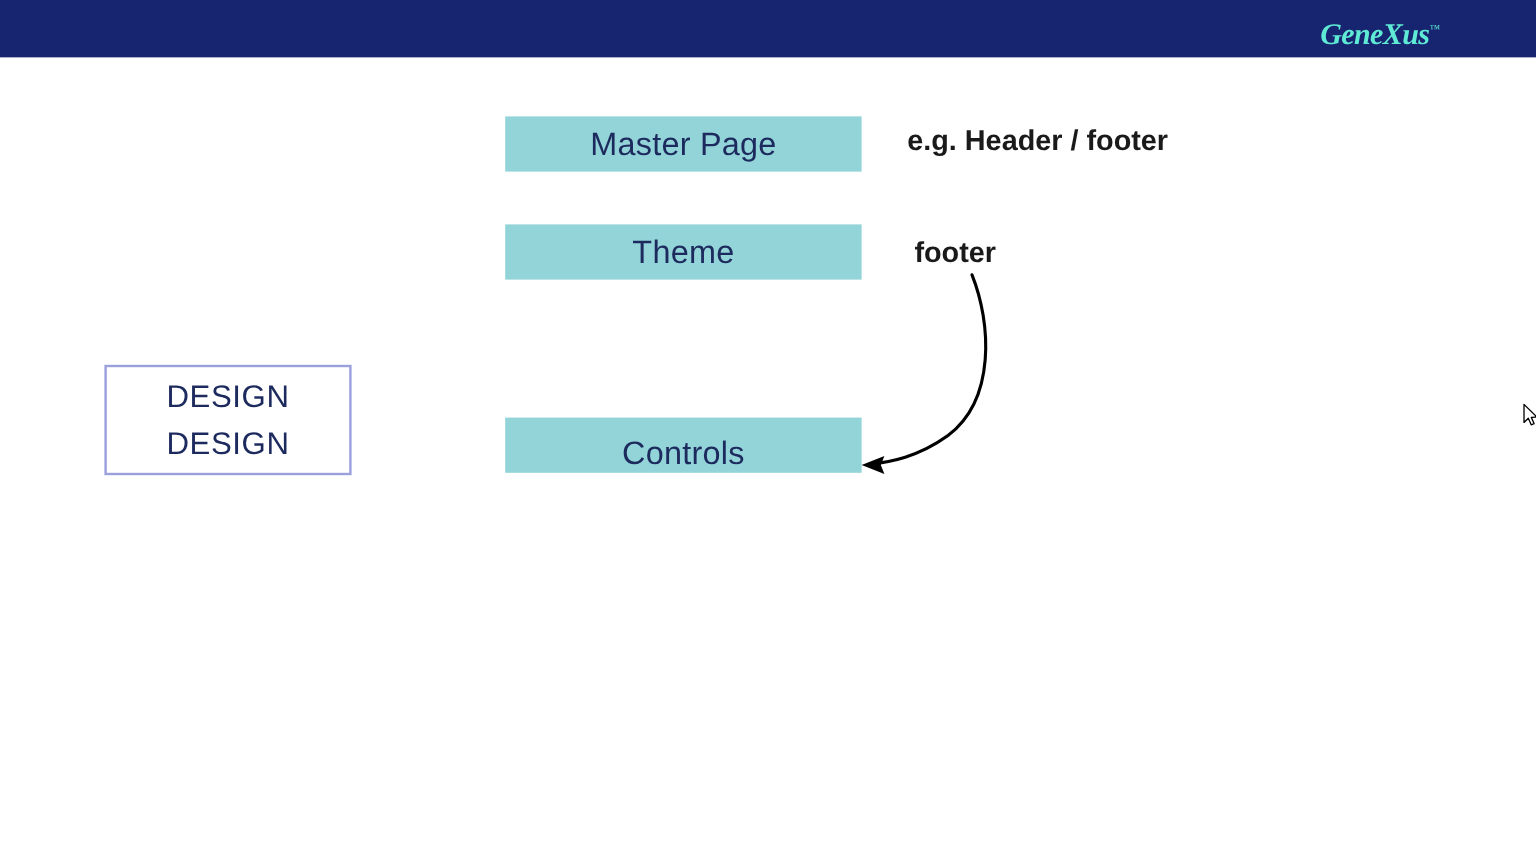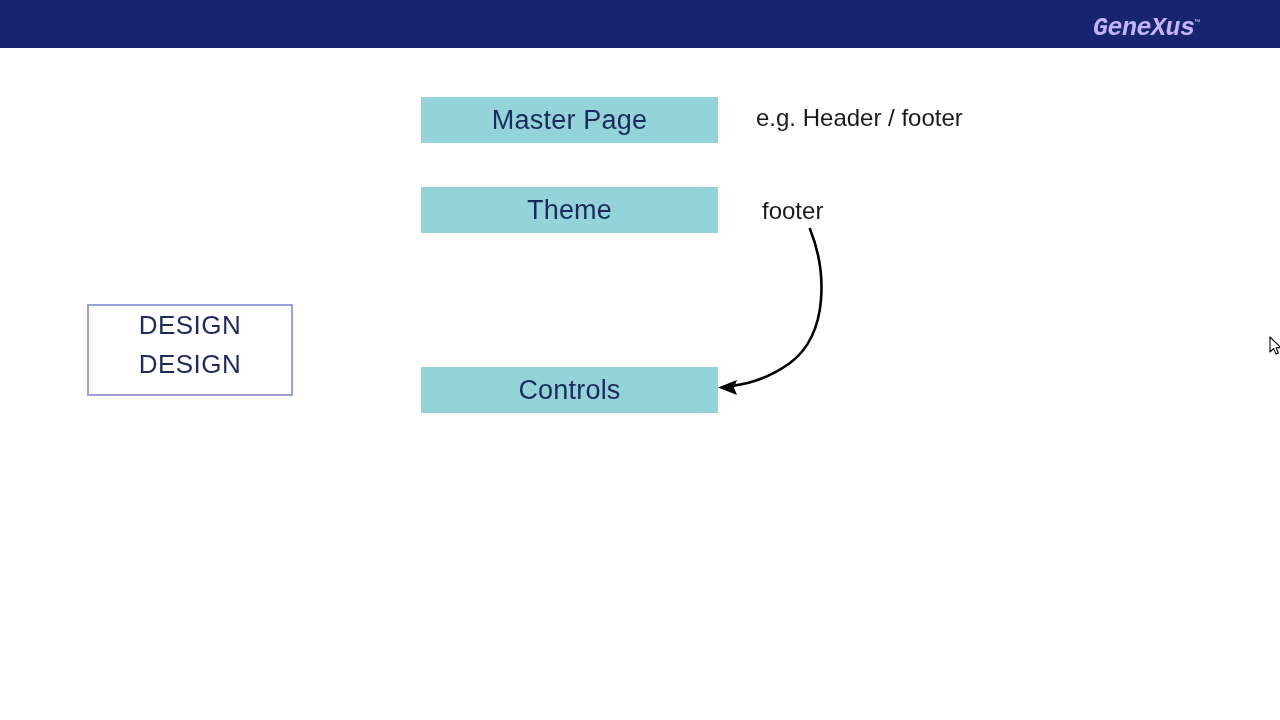--- a/index.html
+++ b/index.html
@@ -20,22 +20,22 @@
     position: absolute;
     left: 0; top: 0;
     width: 1280px;
     height: 48px;
     background: #172470;
   }
   #brand-logo {
     position: absolute;
     right: 80px;
     top: 9px;
-    color: #c4b5fd;
-    font-family: Liberation Mono, monospace;
+    color: #5eead4;
+    font-family: Liberation Serif, serif;
     font-size: 25px;
     font-weight: bold;
     font-style: italic;
     letter-spacing: -0.5px;
     white-space: nowrap;
     line-height: 30px;
   }
   #brand-tm {
     font-size: 9px;
     font-style: normal;
@@ -63,47 +63,49 @@
     display: flex;
     align-items: center;
     justify-content: center;
     color: #1d2a5e;
     font-size: 27px;
     font-family: "Liberation Sans", sans-serif;
     letter-spacing: 0.2px;
   }
   #box-master-page { top: 49px; }
   #box-theme       { top: 139px; }
-  #box-controls    { top: 319px; }
+  #box-controls    { top: 300px; align-items: flex-end; }
 
   
   #design-system-box {
     position: absolute;
     left: 87px;
     top: 256px;
     width: 202px;
     height: 88px;
     border: 2px solid #9aa0dc;
     background: #ffffff;
     display: flex;
     flex-direction: column;
     align-items: center;
+    justify-content: center;
     color: #1d2a5e;
     font-size: 26px;
     line-height: 39px;
     letter-spacing: 0.5px;
   }
 
   
   .annotation {
     position: absolute;
     color: #1a1a1a;
     font-size: 24px;
     white-space: nowrap;
     font-family: "Liberation Sans", sans-serif;
+    font-weight: bold;
   }
   #label-header-footer { left: 756px; top: 56px; }
   #label-classes       { left: 762px; top: 149px; }
 
   
   #arrow-theme-to-controls {
     position: absolute;
     left: 690px;
     top: 175px;
     width: 160px;

